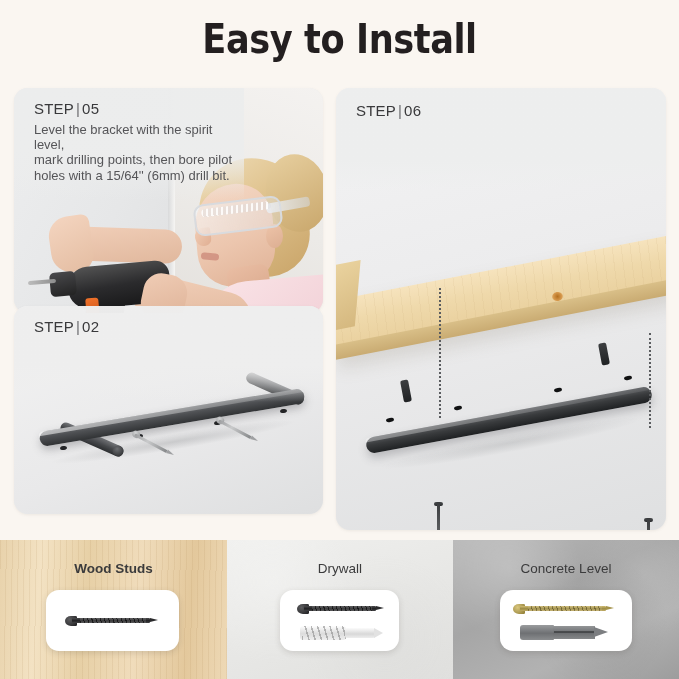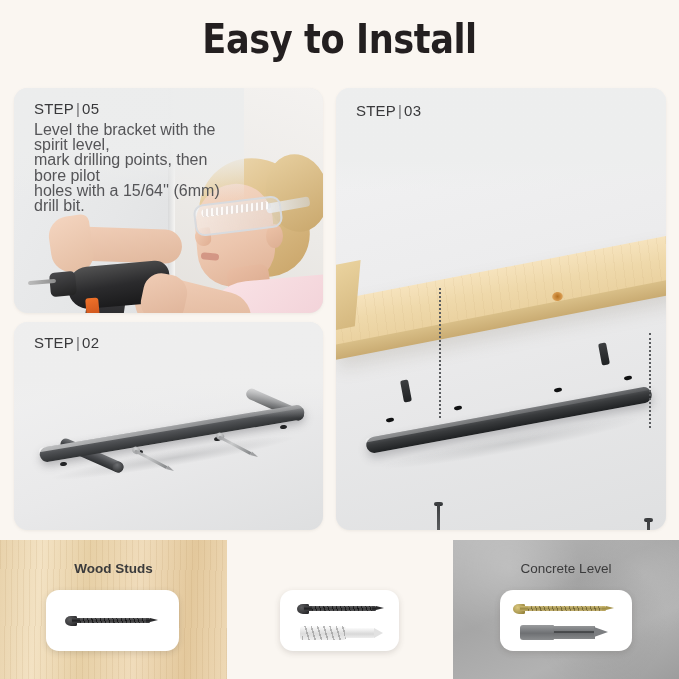--- a/index.html
+++ b/index.html
@@ -24,32 +24,32 @@
 
   
   .card{
     position:absolute;
     background:#eceded;
     border-radius:14px;
     overflow:hidden;
     box-shadow:0 1px 3px rgba(120,110,100,.10);
   }
   #card-step1{left:14px;top:88px;width:309px;height:225px;}
-  #card-step2{left:14px;top:322px;width:309px;height:208px;}
+  #card-step2{left:14px;top:306px;width:309px;height:208px;}
   #card-step3{left:336px;top:88px;width:330px;height:442px;}
 
   .step-head{
     position:absolute;left:20px;top:12px;
     font-size:15px;color:#39393b;letter-spacing:.2px;
     white-space:nowrap;z-index:6;
   }
   .step-head .bar{display:inline-block;padding:0 2px;color:#6d6d70;font-weight:300;}
   .step-body{
     position:absolute;left:20px;top:34px;
-    font-size:16px;line-height:15.2px;color:#555558;
+    font-size:13px;line-height:15.2px;color:#555558;
     z-index:6;white-space:pre-line;
   }
   #card-step1 .step-body{width:205px;}
   #card-step2 .step-body{width:215px;}
   #card-step3 .step-body{width:292px;}
   #card-step3 .step-head{top:14px;}
   #card-step3 .step-body{top:36px;}
 
   
   .photo1{position:absolute;inset:0;}
@@ -326,37 +326,40 @@
 
       </div>
       <div class="p3-scr" style="left:311px;top:430px;height:42px;">
         <div class="hd"></div>
         <div class="sh" style="height:42px;"></div>
 
       </div>
 
       <div class="p3-scrim"></div>
     </div>
-    <div class="step-head"><span>STEP</span><span class="bar">|</span><span>03</span></div>
+    <div class="step-head"><span>STEP</span><span class="bar">|</span><span>06</span></div>
   </div>
 
   <div class="strip">
 
     <div class="seg" id="seg-wood">
       <div class="seg-label">Wood Studs</div>
     </div>
     <div class="seg-card" id="card-wood">
       <div class="hw hw-screw" style="left:26px;top:28px;width:80px;">
         <div class="s-head" style="background:radial-gradient(circle at 38% 34%,#5d5d5f,#1d1d1f);border-radius:50% 12% 12% 50%;"></div>
         <div class="s-shaft" style="width:78px;background:linear-gradient(180deg,#4a4a4c,#202022 55%,#444446);"></div>
         <div class="s-thread" style="width:66px;left:8px;"></div>
         <div class="s-tip" style="left:78px;border-left:8px solid #2a2a2c;"></div>
       </div>
     </div>
 
+    <div class="seg" id="seg-drywall">
+      <div class="seg-label">Drywall</div>
+    </div>
     <div class="seg-card" id="card-drywall">
       <div class="hw hw-screw" style="left:24px;top:16px;width:74px;">
         <div class="s-head" style="background:radial-gradient(circle at 38% 34%,#5d5d5f,#1d1d1f);border-radius:50% 12% 12% 50%;"></div>
         <div class="s-shaft" style="width:72px;background:linear-gradient(180deg,#4a4a4c,#202022 55%,#444446);"></div>
         <div class="s-thread" style="width:60px;left:8px;"></div>
         <div class="s-tip" style="left:72px;border-left:8px solid #2a2a2c;"></div>
       </div>
       <div class="anchor" style="left:20px;top:34px;width:82px;height:18px;">
         <div style="position:absolute;left:0;top:2px;width:46px;height:14px;border-radius:3px;
              background:linear-gradient(180deg,#fdfdfd,#dcdcdc 55%,#efefef);"></div>

